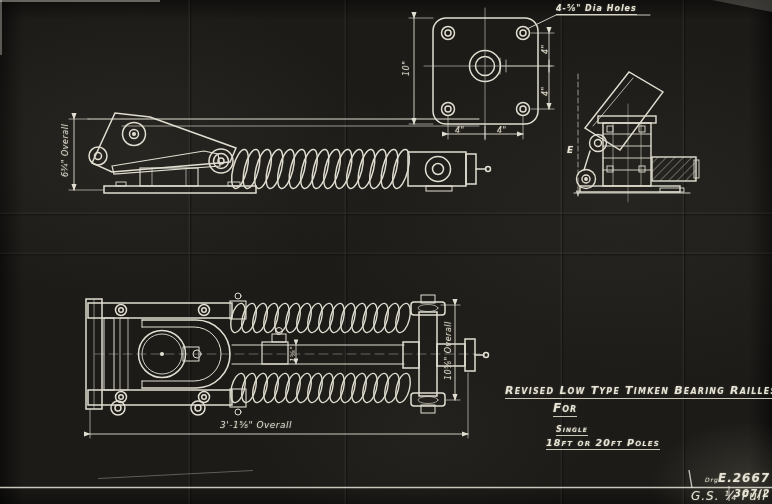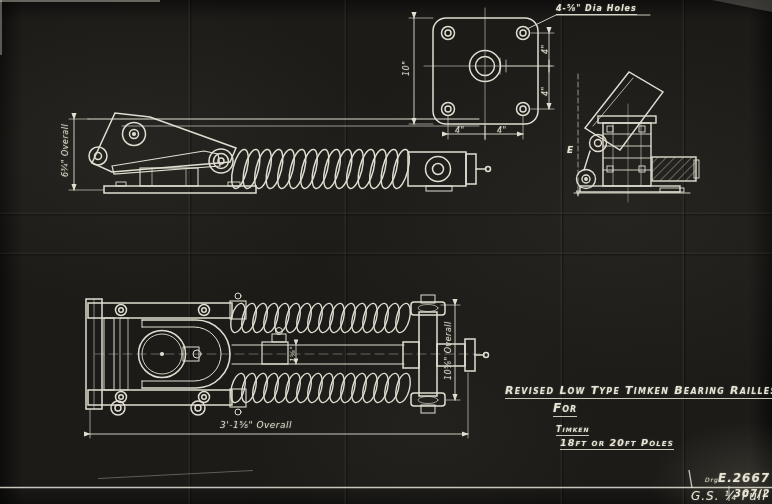--- a/index.html
+++ b/index.html
@@ -290,20 +290,20 @@
   <div class="hand dim rot" style="left:61px;top:177px">6¾" Overall</div>
 
   <div class="hand" style="left:567px;top:145px;font-size:9px;font-weight:bold">E</div>
 
   <div class="hand dim rot" style="left:289px;top:362px;font-size:7px">1⅝"</div>
   <div class="hand dim rot" style="left:444px;top:380px">10⅝" Overall</div>
   <div class="hand dim" style="left:220px;top:420px;font-size:9px">3'-1⅝" Overall</div>
 
   <div class="hand sc u" style="left:505px;top:384px;font-size:11px;letter-spacing:1.2px">Revised Low Type Timken Bearing Railless Base.</div>
   <div class="hand sc u" style="left:553px;top:401px;font-size:12px">For</div>
-  <div class="hand sc u" style="left:556px;top:425px;font-size:8px">Timken</div>
-  <div class="hand sc u" style="left:560px;top:437px;font-size:9.5px;letter-spacing:1.1px">18ft or 20ft Poles</div>
+  <div class="hand sc u" style="left:556px;top:425px;font-size:8px">Single</div>
+  <div class="hand sc u" style="left:546px;top:437px;font-size:9.5px;letter-spacing:1.1px">18ft or 20ft Poles</div>
 
   <div class="hand" style="left:705px;top:476px;font-size:6px">Drg</div>
   <div class="hand sc" style="left:718px;top:471px;font-size:12px">E.2667</div>
   <div class="hand" style="left:691px;top:489px;font-size:12px">G.S. ¼ Full</div>
   <div class="hand sc" style="left:734px;top:488px;font-size:10px">307/2</div>
 </div>
 
 </body></html>

